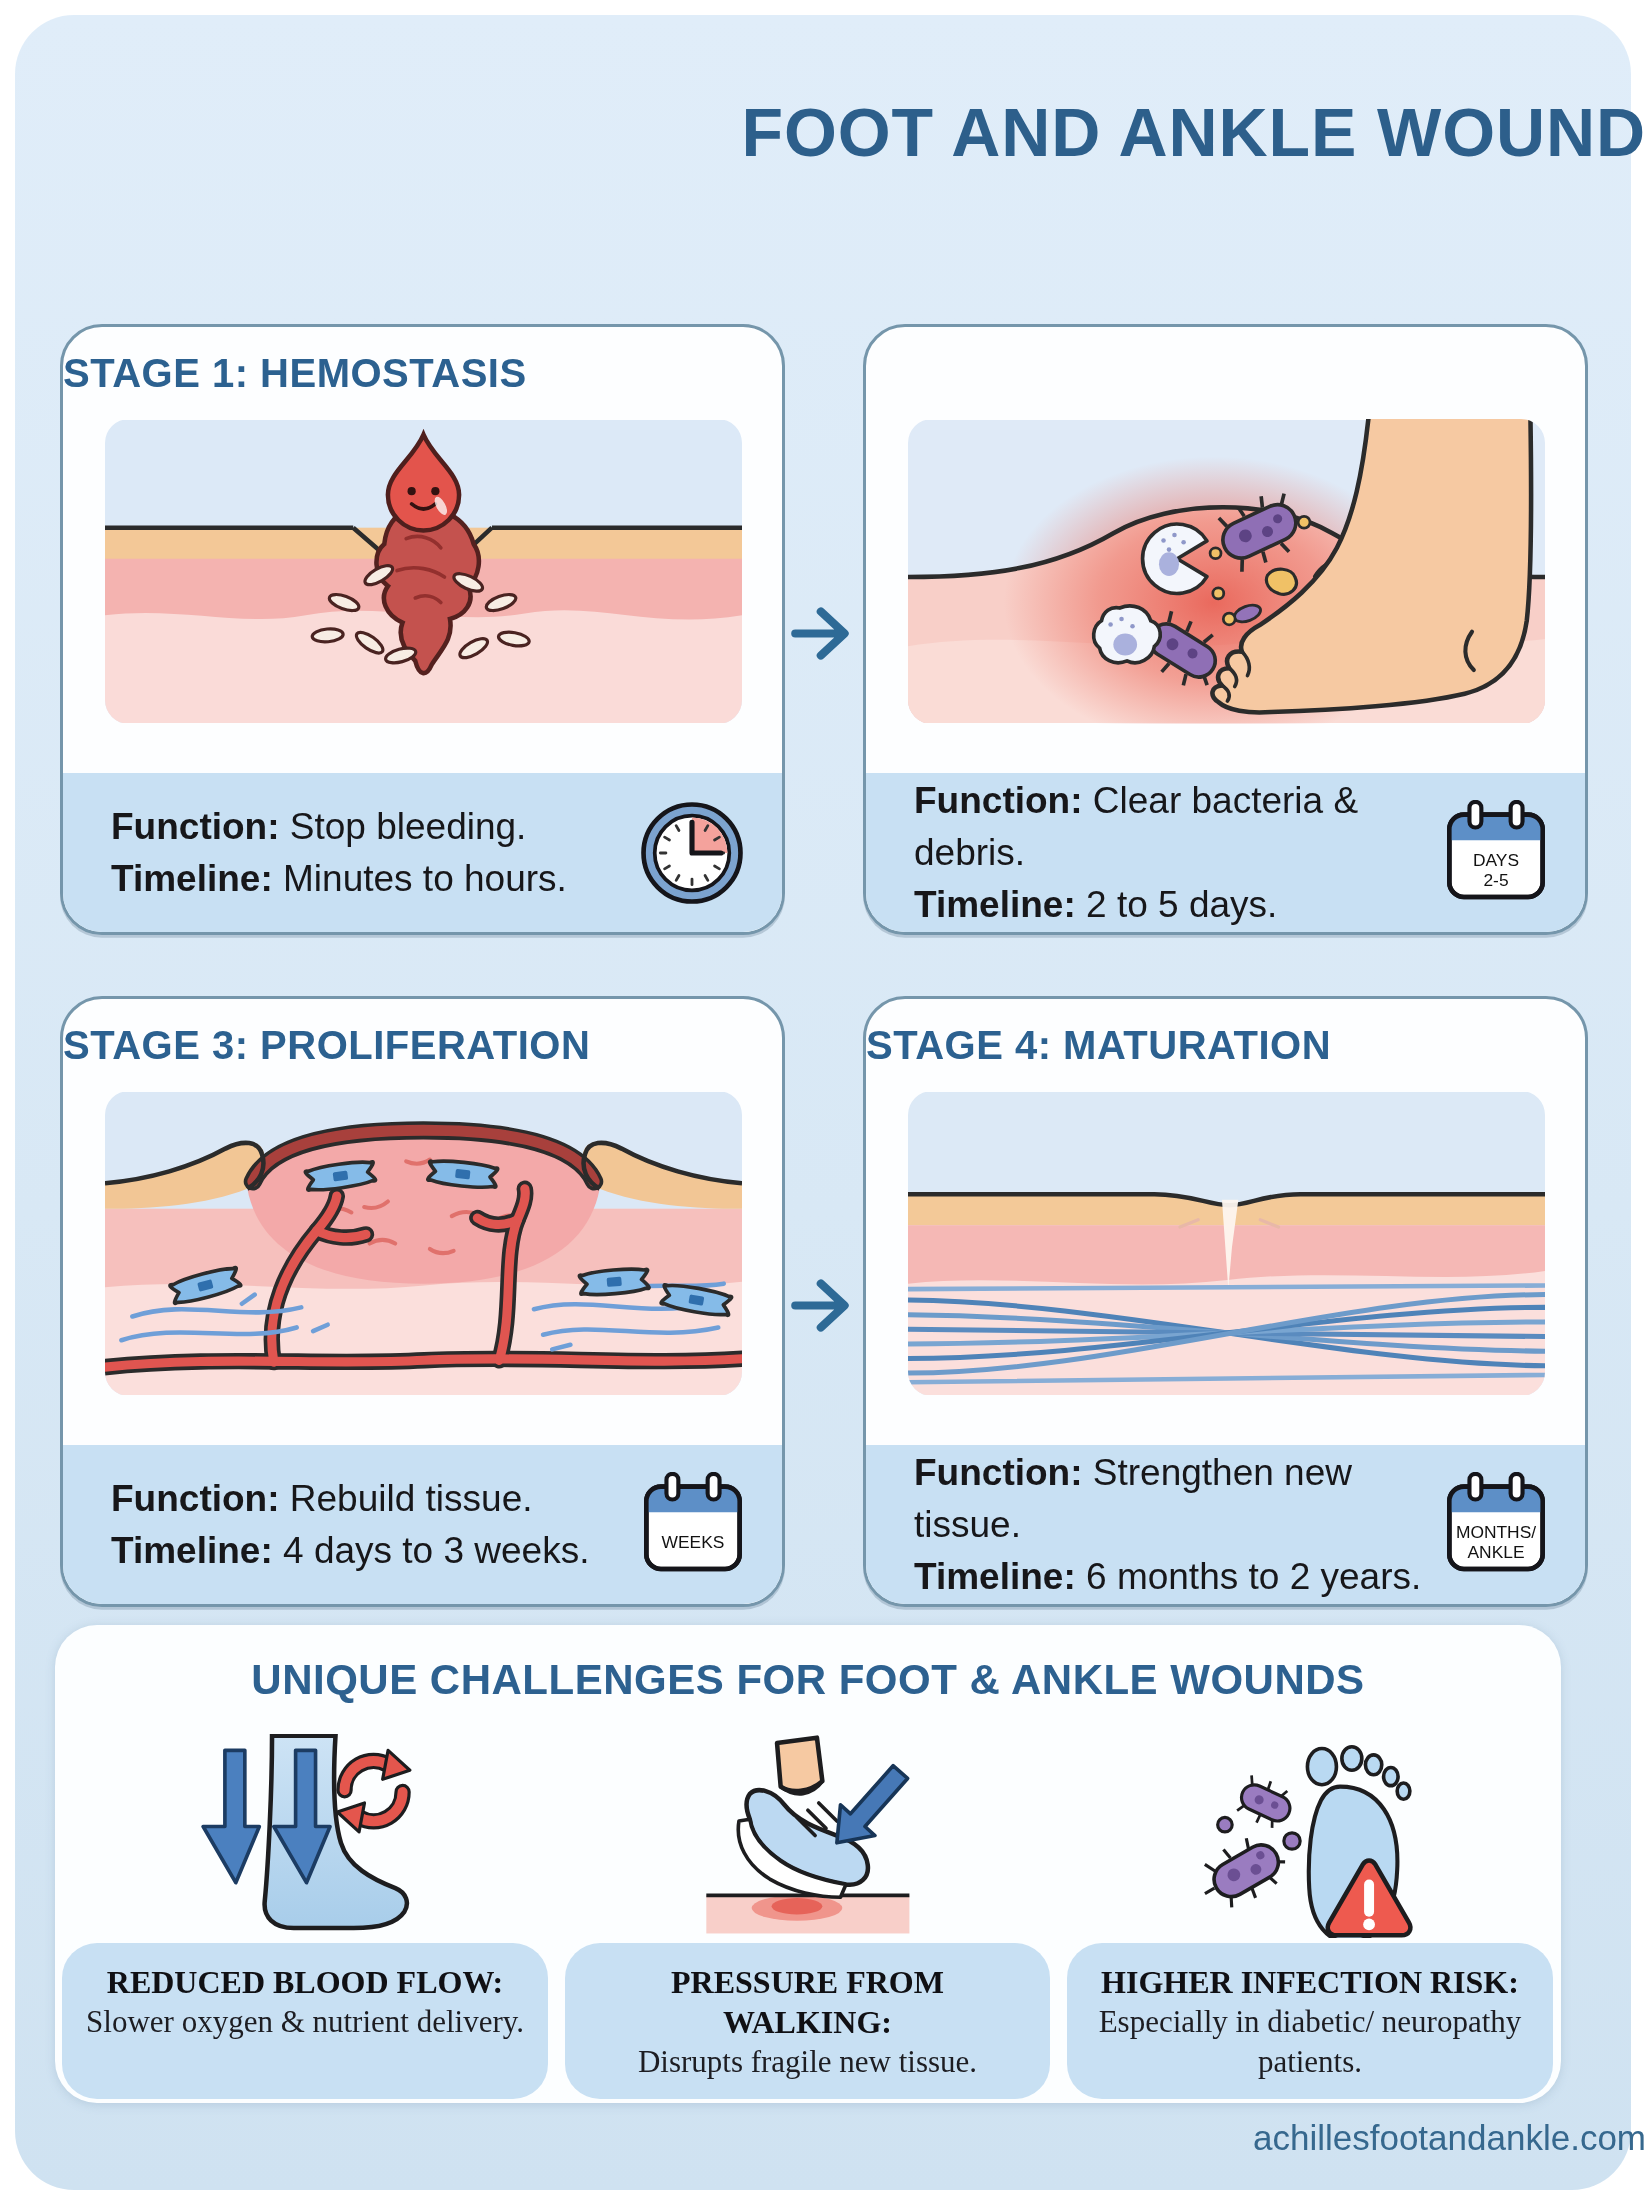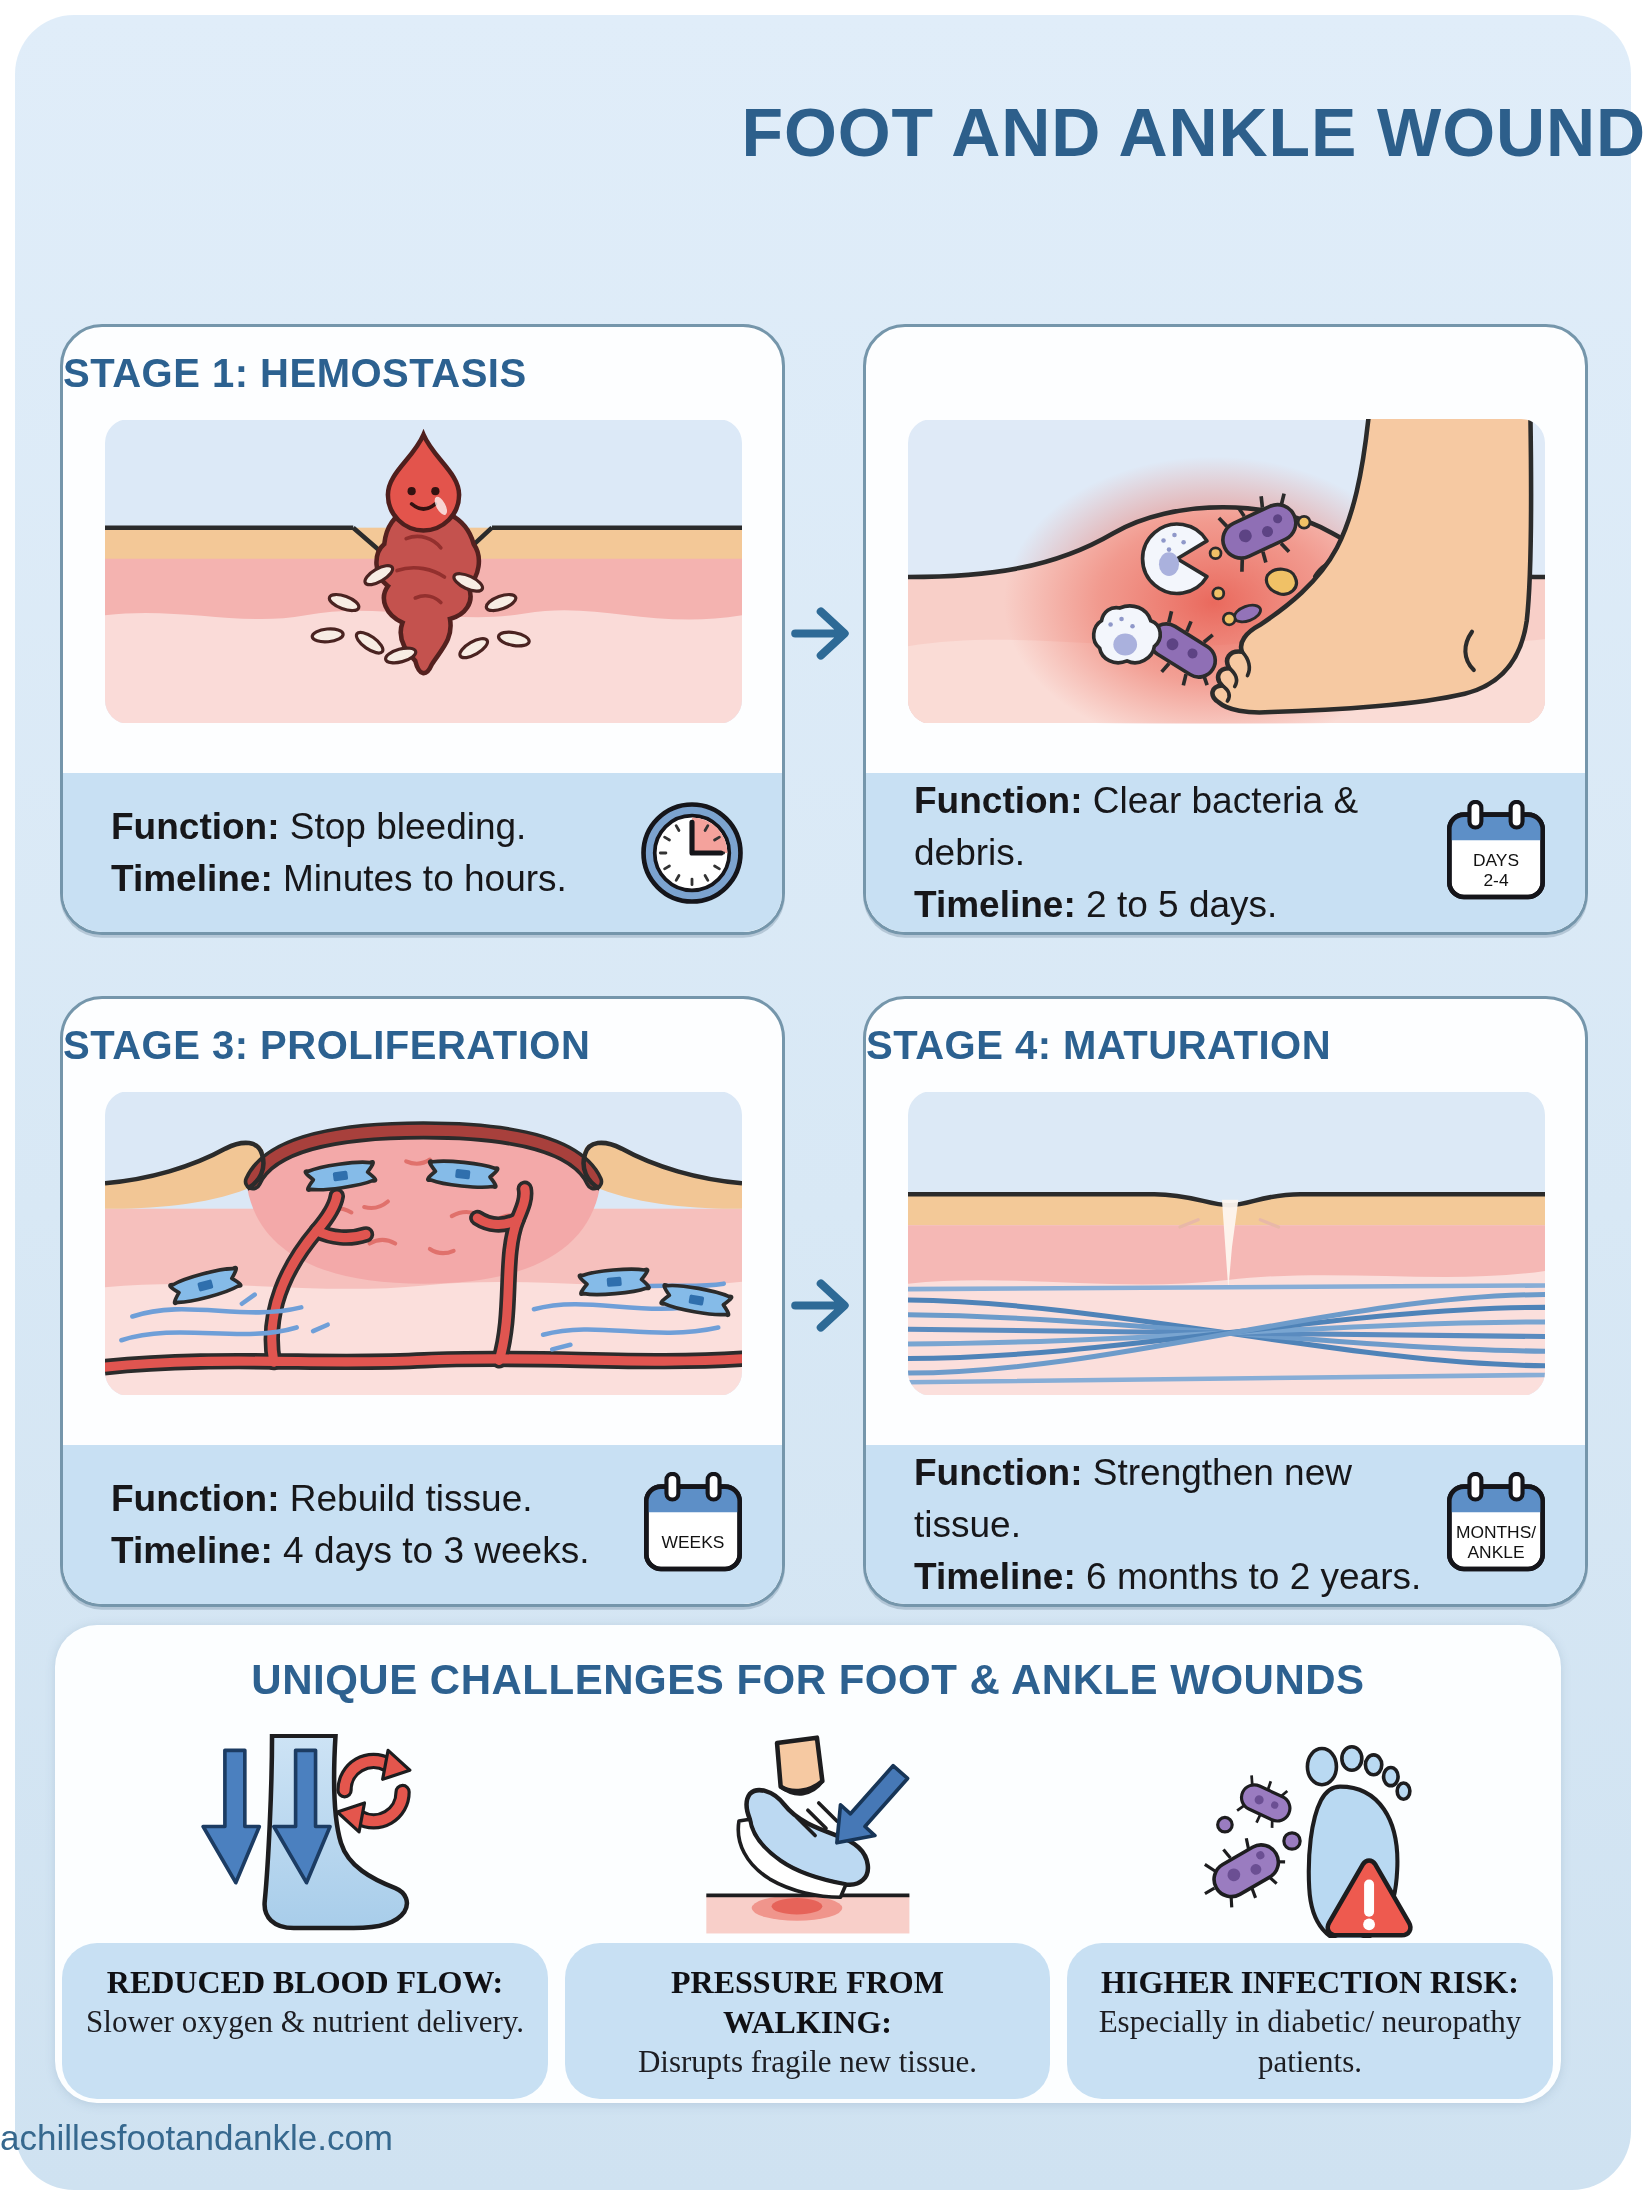--- a/index.html
+++ b/index.html
@@ -32,21 +32,21 @@
   .ch-panel{position:absolute;left:55px;top:1625px;width:1506px;height:478px;background:#fcfeff;
             border-radius:42px;box-shadow:0 1.8px 9.2px rgba(110,145,170,.25);}
   .ch-title{margin:31px 0 0 0;text-align:center;font-size:42px;font-weight:bold;color:#2d6190;letter-spacing:0.5px;}
   .ch-icons{position:absolute;left:7.3px;right:8.3px;top:107px;height:208px;display:flex;gap:25px;}
   .ch-icon-cell{flex:1;display:flex;align-items:center;justify-content:center;}
   .ch-icon-cell svg{height:204px;width:auto;}
   .ch-boxes{position:absolute;left:7.3px;right:8.3px;bottom:3.7px;height:156px;display:flex;gap:17px;font-family:Liberation Serif, serif;}
   .ch-box{flex:1;background:#c8e0f3;border-radius:35px;text-align:center;padding:18.4px 20px 0 20px;box-sizing:border-box;}
   .ch-head{font-size:32px;font-weight:bold;color:#101014;line-height:40px;}
   .ch-body{font-size:31px;color:#1d1d22;line-height:40px;}
-  .footer{position:absolute;top:2118px;left:0;right:0;text-align:left;font-size:35px;color:#36688e;}
+  .footer{position:absolute;top:2118px;left:0;right:0;text-align:right;font-size:35px;color:#36688e;}
 </style>
 </head>
 <body>
 
 <div class="page">
   <div class="panel"></div>
 
   <h1 class="title"><span>FOOT AND ANKLE WOUND</span><br>
   </h1>
 
@@ -215,21 +215,21 @@
       <div class="stage-icon cal">
         <svg viewBox="0 0 118 112">
           <rect x="8" y="16" width="102" height="90" rx="16" fill="#ffffff" stroke="#15151a" stroke-width="5"></rect>
           <path d="M8,44 V32 C8,23 15,16 24,16 H94 C103,16 110,23 110,32 V44 Z" fill="#5d8fc7"></path>
           <rect x="8" y="16" width="102" height="90" rx="16" fill="none" stroke="#15151a" stroke-width="5"></rect>
           <rect x="30" y="2" width="13" height="28" rx="6.5" fill="#ffffff" stroke="#15151a" stroke-width="4.5"></rect>
           <rect x="75" y="2" width="13" height="28" rx="6.5" fill="#ffffff" stroke="#15151a" stroke-width="4.5"></rect>
         </svg>
         <div class="cal-text">
           <span>DAYS</span>
-          <span>2-4</span>
+          <span>2-5</span>
         </div>
       </div>
     </div>
   </section>
 
   <div class="flow-arrow" style="left:788px;top:597px;">
     <svg viewBox="0 0 80 80">
         <path d="M8,40 H58 M36,16 L62,40 L36,64" stroke="#2e6a96" stroke-width="9" fill="none" stroke-linecap="round" stroke-linejoin="round"></path>
       </svg>
   </div>

